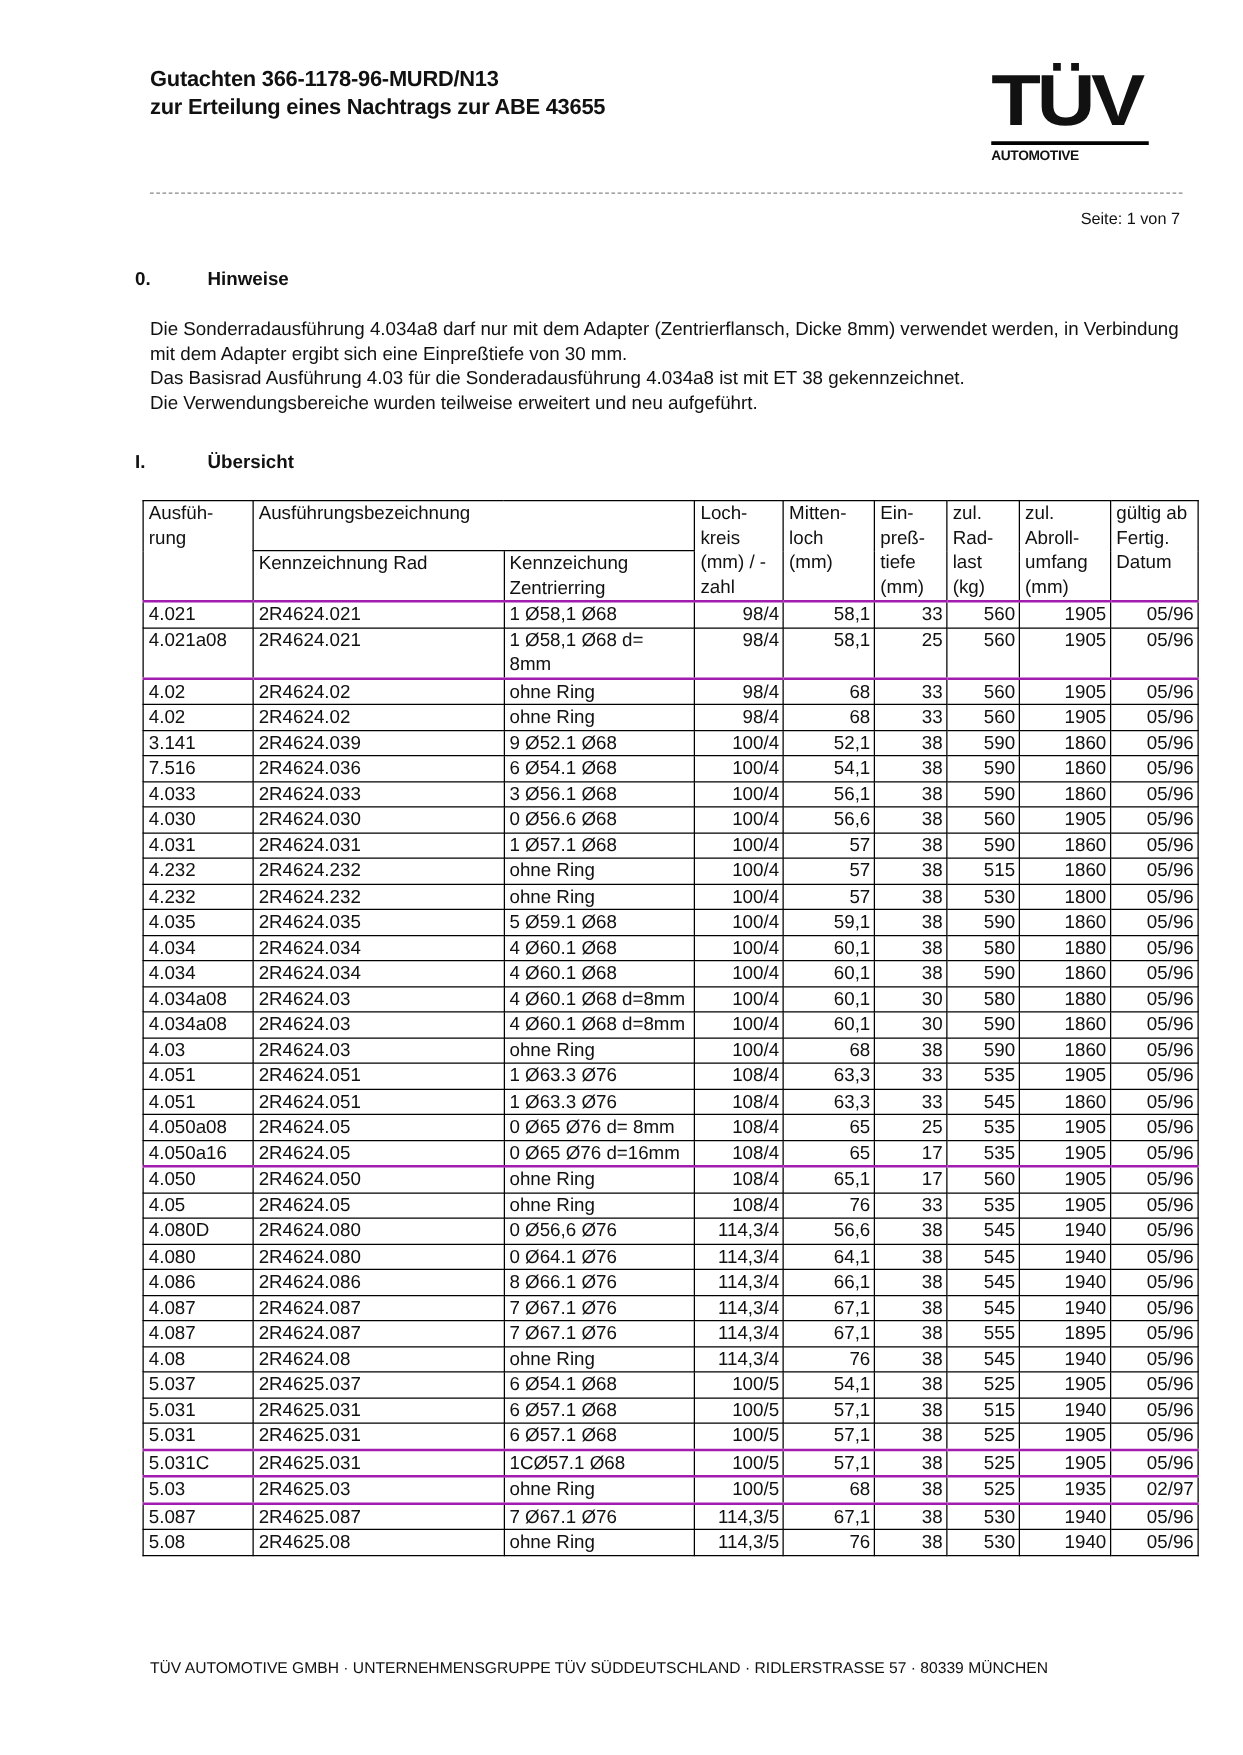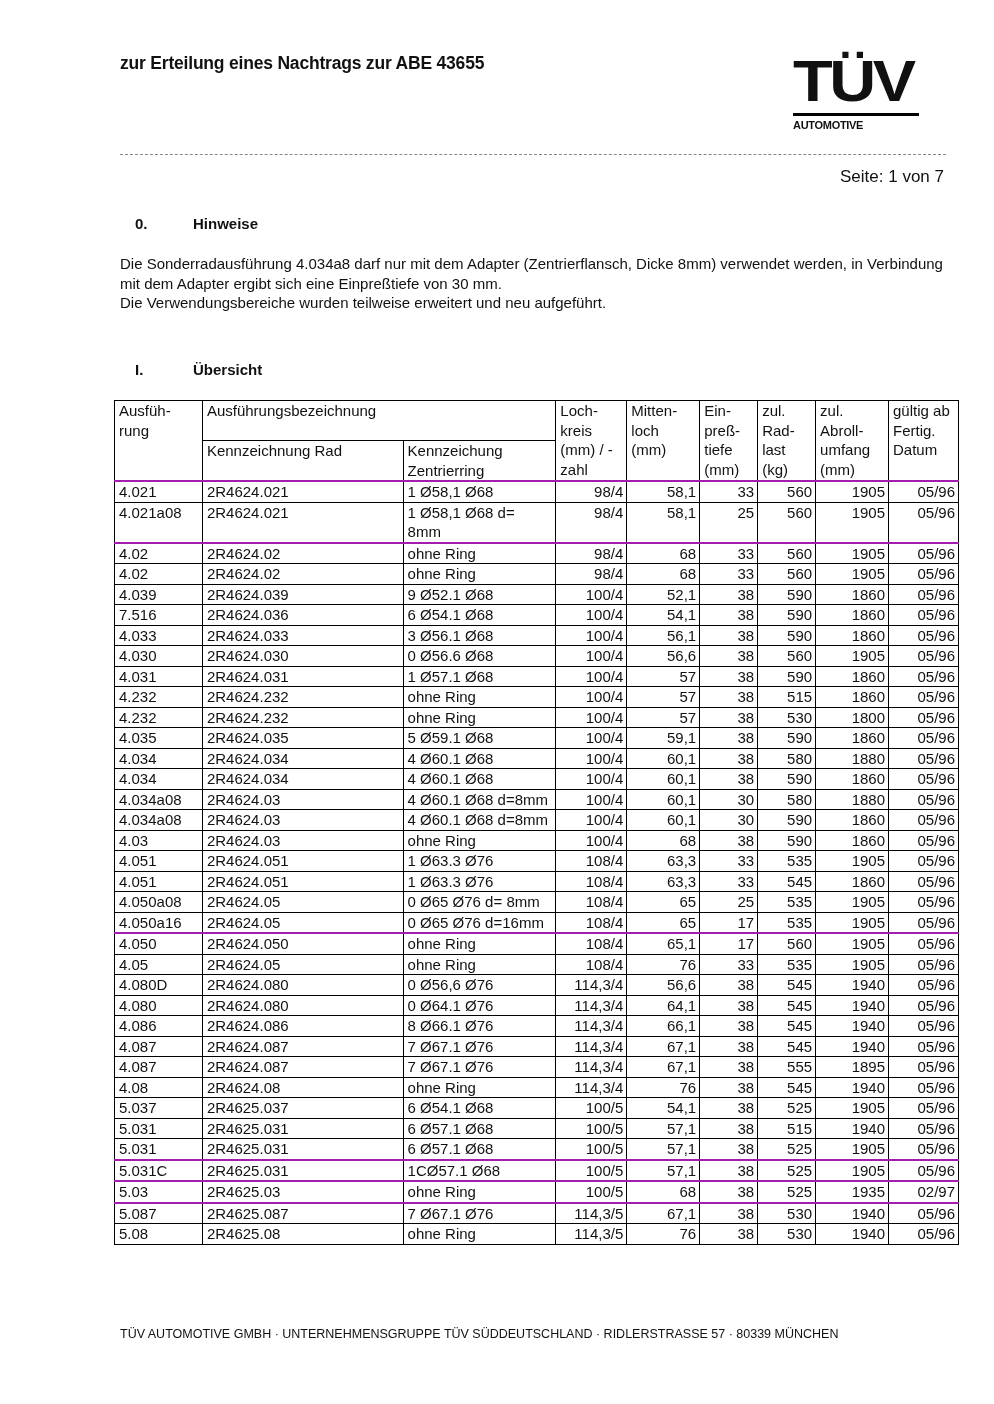--- a/index.html
+++ b/index.html
@@ -6,54 +6,56 @@
     body { width: 994px; height: 1404px; position: relative; font-family: "Liberation Sans", sans-serif; color: #111; overflow: hidden; }
     .header { position: absolute; left: 120px; top: 52px; width: 830px; }
     .title { font-weight: bold; font-size: 17.5px; line-height: 22px; letter-spacing: -0.2px; }
     .meta { position: relative; font-size: 15px; line-height: 20px; margin-top: 4px; height: 40px; }
     .meta .lbl { position: absolute; }
     .logo { position: absolute; left: 793px; top: 55px; width: 128px; height: 80px; }
     .logo .tuv { font-family: "Liberation Sans", sans-serif; font-weight: bold; font-size: 58px; line-height: 52px; letter-spacing: -3px; transform: scaleX(1.12); transform-origin: left; display: block; }
     .logo .bar { position: absolute; top: 58px; left: 0; width: 126px; height: 3px; background: #000; }
     .logo .auto { position: absolute; top: 64px; left: 0; width: 126px; font-weight: bold; font-size: 11px; letter-spacing: -0.3px; }
     .rule { position: absolute; left: 120px; top: 154px; width: 826px; border-top: 1px dashed #888; }
-    .page-num { position: absolute; right: 50px; top: 167px; font-size: 17px; }
-    .section { position: absolute; left: 135px; font-weight: bold; font-size: 15px; }
+    .page-num { position: absolute; right: 50px; top: 167px; font-size: 13px; }
+    .section { position: absolute; left: 108px; font-weight: bold; font-size: 15px; }
     .section .num { display: inline-block; width: 58px; }
     .para { position: absolute; left: 120px; top: 254px; width: 830px; font-size: 15px; line-height: 19.5px; }
     table { position: absolute; left: 114px; top: 400px; border-collapse: collapse; font-size: 15px; width: 845px; }
     td { border: 1px solid #000; padding: 0 4px; vertical-align: top; line-height: 19.5px; }
     td.r { text-align: right; padding-right: 3px; }
     tr.thick td { border-top: 2px solid #a21caf; }
     .footer { position: absolute; left: 120px; top: 1327px; font-size: 12.5px; }
   </style>
 </head>
 <body>
 
 <div class="header">
   <div class="title">
+    <div>Gutachten 366-1178-96-MURD/N13</div>
     <div>zur Erteilung eines Nachtrags zur ABE 43655</div>
   </div>
 </div>
 
 <div class="logo">
   <span class="tuv">TÜV</span>
   <div class="bar"></div>
   <div class="auto">AUTOMOTIVE</div>
 </div>
 
 <div class="rule"></div>
 <div class="page-num">Seite: 1 von 7</div>
 
 <div class="section" style="top:215px">
   <span class="num">0.</span><span>Hinweise</span>
 </div>
 
 <div class="para">
   <div>Die Sonderradausführung 4.034a8 darf nur mit dem Adapter (Zentrierflansch, Dicke 8mm) verwendet werden, in Verbindung mit dem Adapter ergibt sich eine Einpreßtiefe von 30 mm.</div>
+  <div>Das Basisrad Ausführung 4.03 für die Sonderadausführung 4.034a8 ist mit ET 38 gekennzeichnet.</div>
   <div>Die Verwendungsbereiche wurden teilweise erweitert und neu aufgeführt.</div>
 </div>
 
 <div class="section" style="top:361px">
   <span class="num">I.</span><span>Übersicht</span>
 </div>
 
 <table>
   <colgroup>
     <col style="width:88px">
@@ -121,21 +123,21 @@
         <td>2R4624.02</td>
         <td>ohne Ring</td>
         <td class="r">98/4</td>
         <td class="r">68</td>
         <td class="r">33</td>
         <td class="r">560</td>
         <td class="r">1905</td>
         <td class="r">05/96</td>
       </tr>
       <tr>
-        <td>4.039</td>
+        <td>3.141</td>
         <td>2R4624.039</td>
         <td>9 Ø52.1 Ø68</td>
         <td class="r">100/4</td>
         <td class="r">52,1</td>
         <td class="r">38</td>
         <td class="r">590</td>
         <td class="r">1860</td>
         <td class="r">05/96</td>
       </tr>
       <tr>

